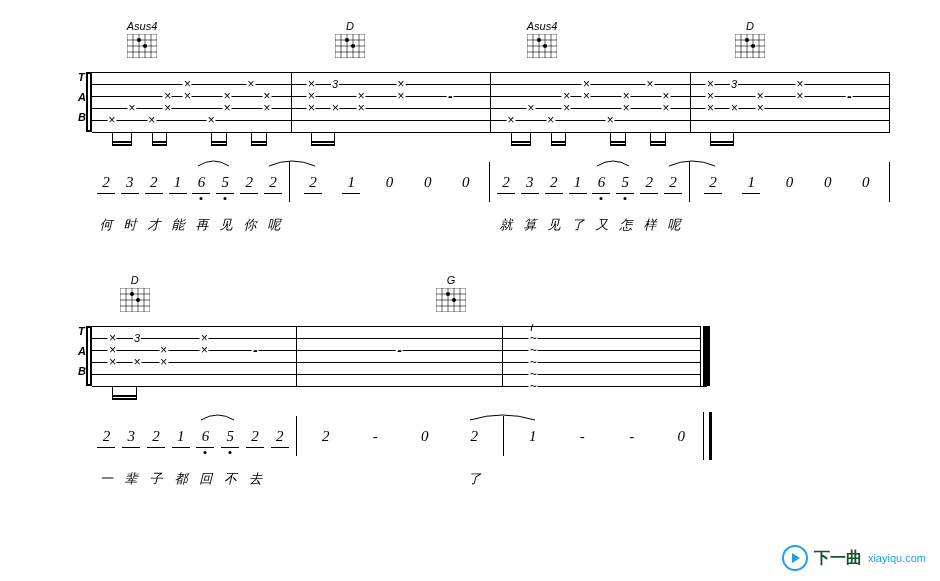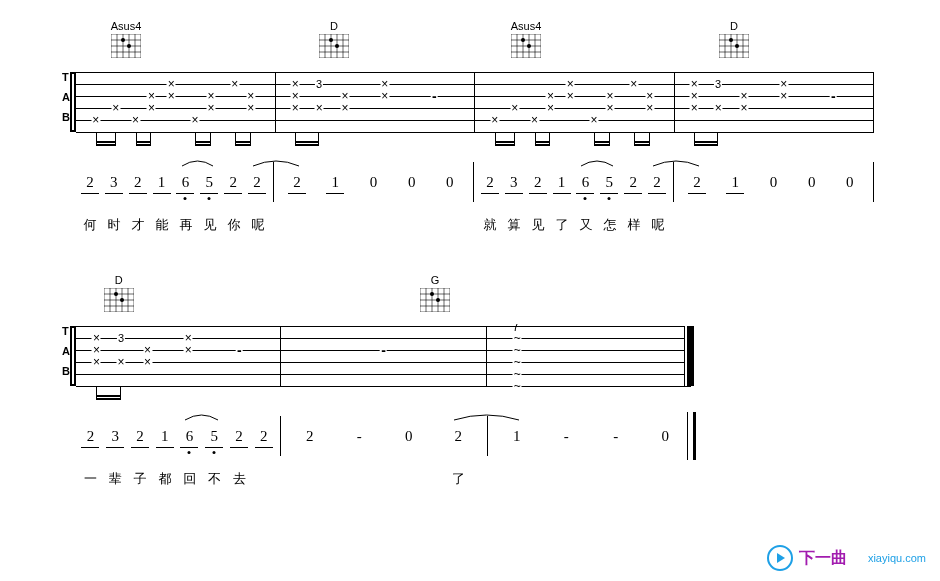--- a/index.html
+++ b/index.html
@@ -7,23 +7,24 @@
     padding: 0;
     background: #ffffff;
     font-family: "SimSun", "宋体", serif;
     width: 940px;
     height: 581px;
     position: relative;
     overflow: hidden;
   }
   .sheet {
     position: absolute;
-    left: 74px;
+    left: 90px;
     top: 20px;
     width: 800px;
+    font-style: italic;
   }
   .system {
     margin-bottom: 40px;
   }
   .chord-row {
     display: flex;
     height: 50px;
     position: relative;
     margin-bottom: 2px;
   }
@@ -192,24 +193,24 @@
     margin-right: 6px;
   }
   .wm-tri {
     width: 0; height: 0;
     border-left: 8px solid #1ea0e6;
     border-top: 5px solid transparent;
     border-bottom: 5px solid transparent;
     margin-left: 2px;
   }
   .wm-text-cn {
-    color: #a21caf;
+    color: #14532d;
     font-size: 16px;
     font-weight: bold;
-    margin-right: 21px;
+    margin-right: 6px;
   }
   .wm-text-en {
     color: #1ea0e6;
     font-size: 11px;
   }
   .left-bracket {
     position: absolute;
     left: -6px;
     top: 0;
     bottom: 0;

